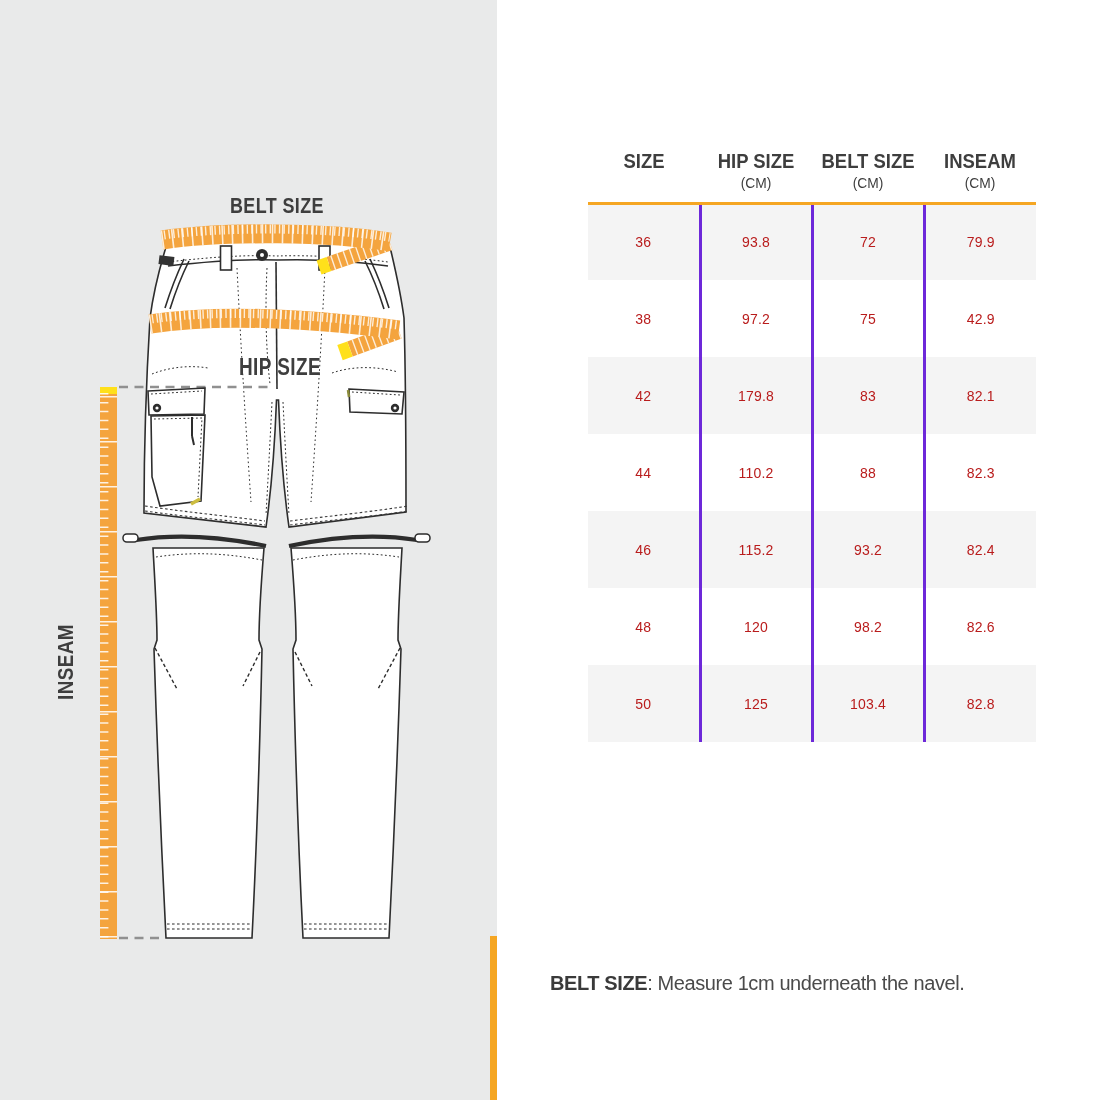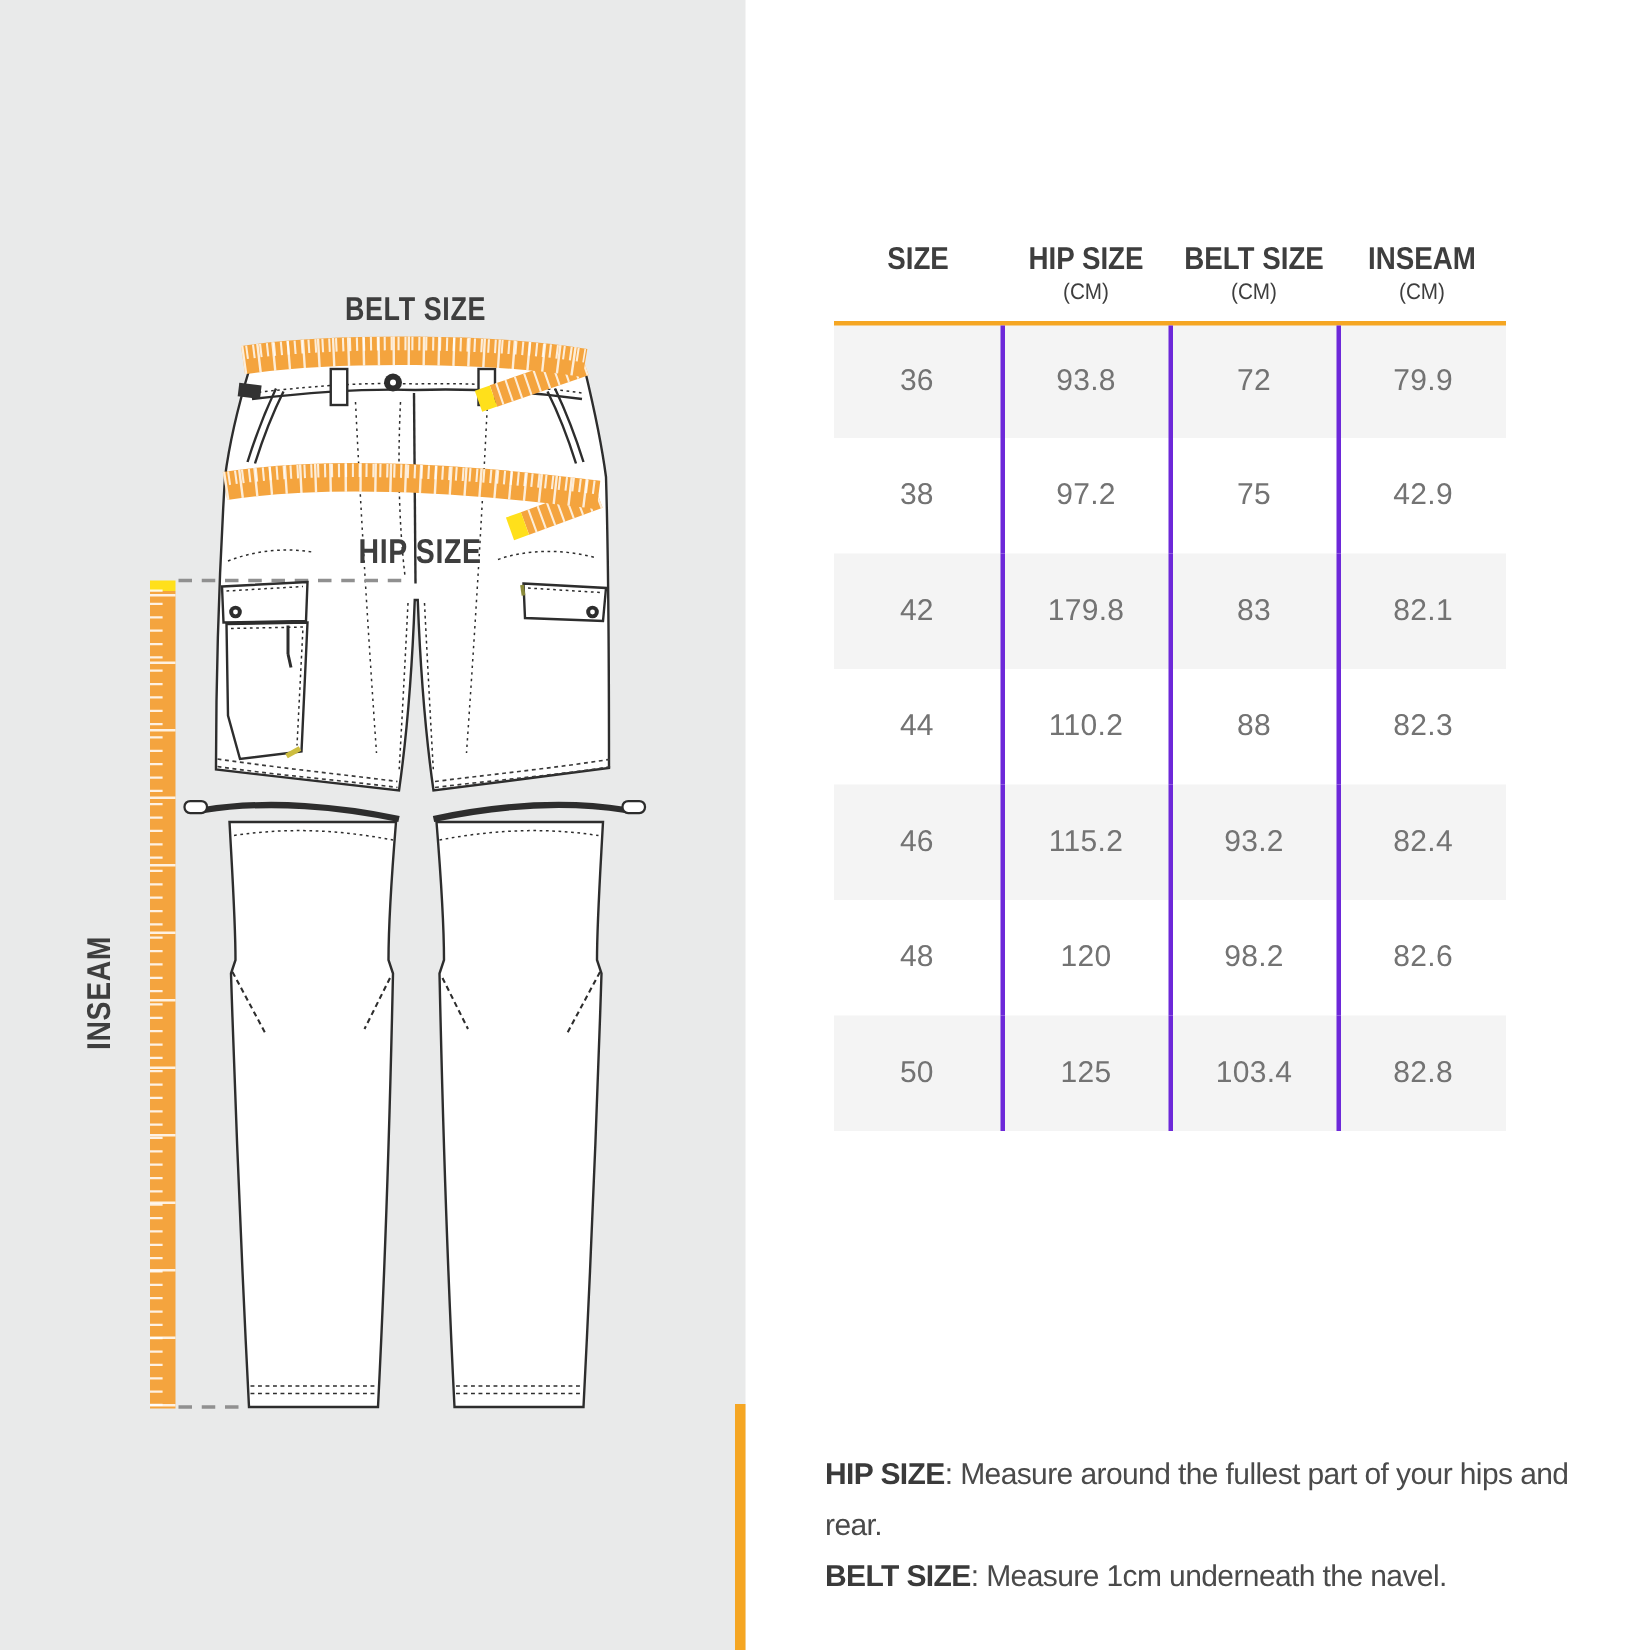--- a/index.html
+++ b/index.html
@@ -19,34 +19,34 @@
     font-family:"Liberation Sans", sans-serif;
     font-weight:bold;fill:#3e3e3e;letter-spacing:.5px;
   }
   
   .accent-bar{
     position:absolute;left:490px;top:936px;width:7px;height:164px;
     background:#F5A623;
   }
   
   table.size-table{
-    position:absolute;left:556px;top:141px;width:448px;
-    border-collapse:collapse;table-layout:fixed;margin-top:12px;
+    position:absolute;left:588px;top:141px;width:448px;
+    border-collapse:collapse;table-layout:fixed;
   }
   table.size-table th{
     height:62px;box-sizing:border-box;vertical-align:top;padding-top:8px;
     border-bottom:3px solid #F5A623;text-align:center;
   }
   .col-label{display:block;font-size:21px;font-weight:bold;color:#3e3e3e;
     transform:scaleX(.88);transform-origin:center;white-space:nowrap;}
   .col-unit{display:block;font-size:15px;font-weight:normal;color:#3e3e3e;
     margin-top:1px;min-height:18px;transform:scaleX(.92);}
   table.size-table td{
     height:77px;box-sizing:border-box;text-align:center;vertical-align:middle;
-    font-size:20px;color:#737373;letter-spacing:.2px;
+    font-size:14px;color:#b91c1c;letter-spacing:.2px;
   }
   table.size-table tbody tr:nth-child(odd){background:#f4f4f4;}
   table.size-table tbody td + td{border-left:3px solid #6d28d9;}
   
   .notes{
     position:absolute;left:550px;top:966px;width:520px;
     font-size:20px;line-height:34px;color:#4a4a4a;letter-spacing:-0.4px;
   }
   .notes b{color:#3a3a3a;}
 </style>
@@ -251,15 +251,14 @@
     <tr>
       <td>50</td>
       <td>125</td>
       <td>103.4</td>
       <td>82.8</td>
     </tr>
   </tbody>
 </table>
 
 <div class="notes">
-  <div class="note"><b>HIP SIZE</b><span>: Measure around the fullest part of your hips and rear.</span></div>
   <div class="note"><b>BELT SIZE</b><span>: Measure 1cm underneath the navel.</span></div>
 </div>
 
 </body></html>

